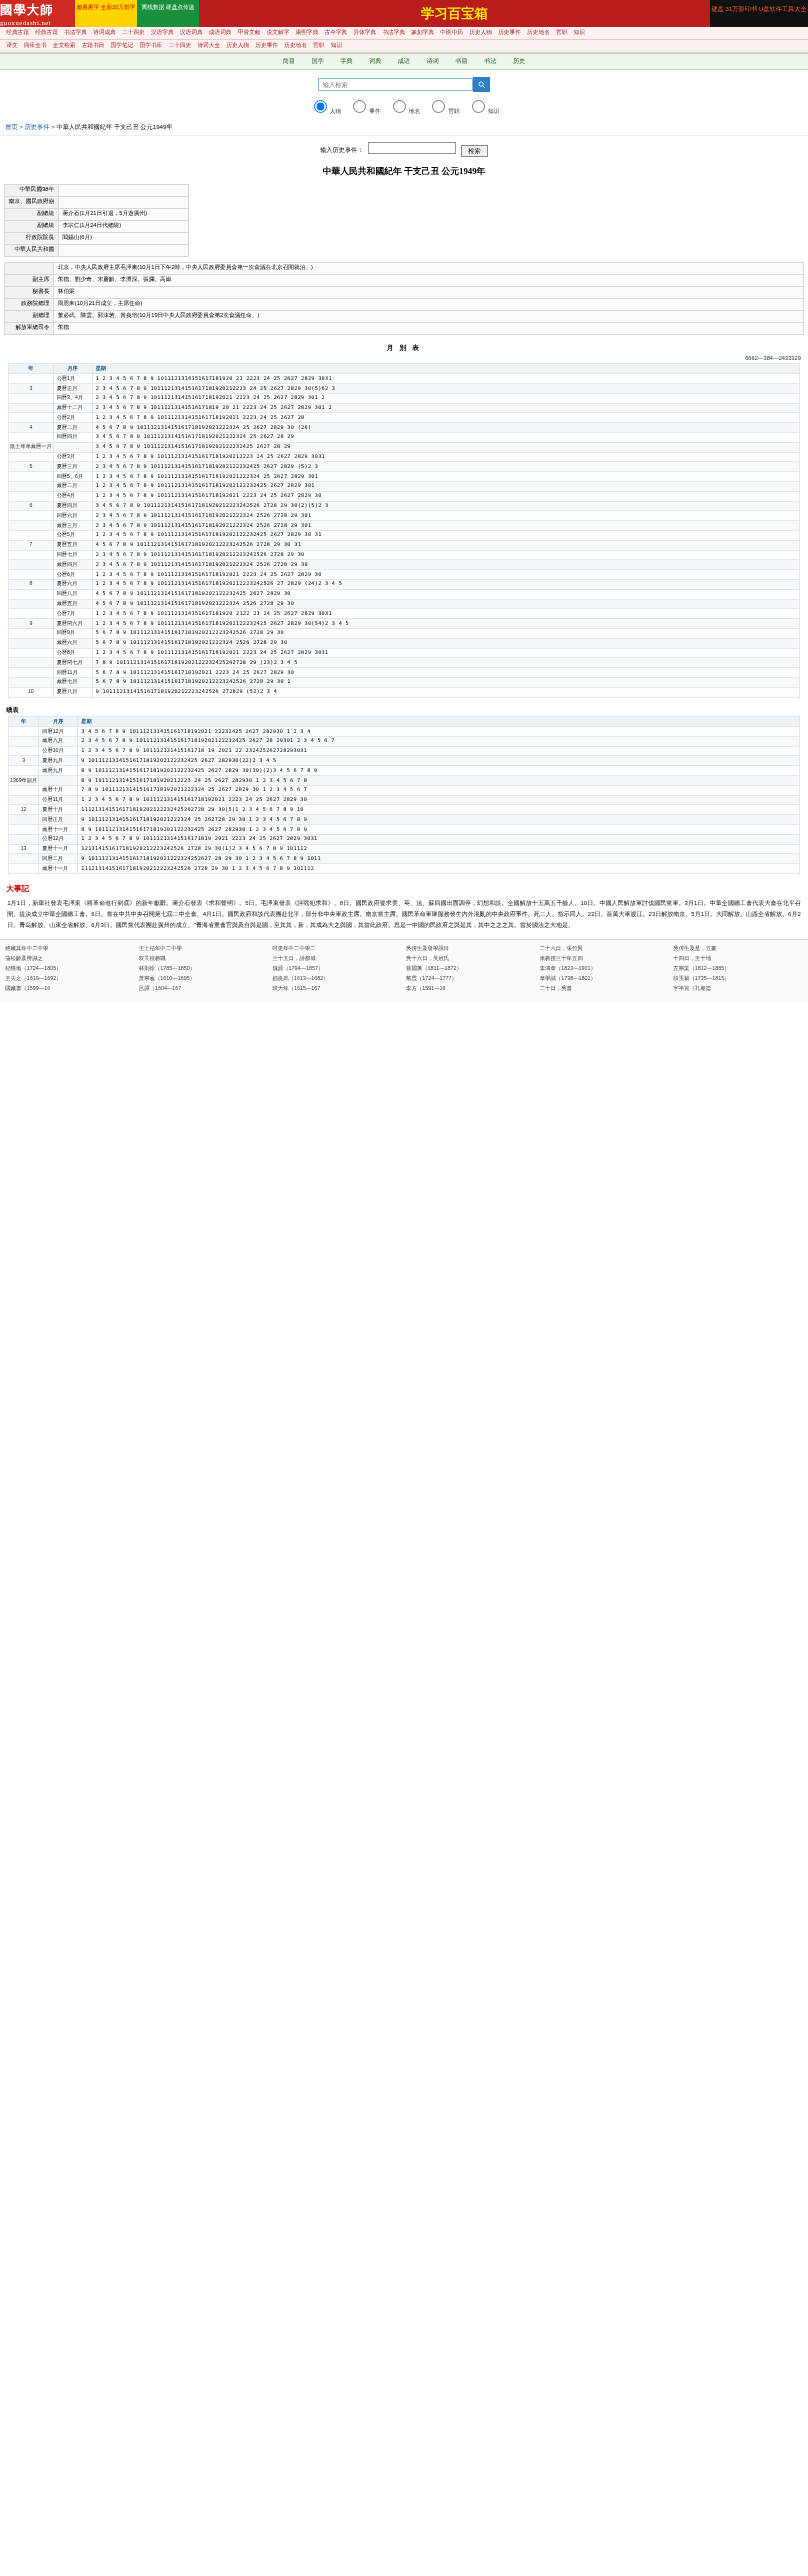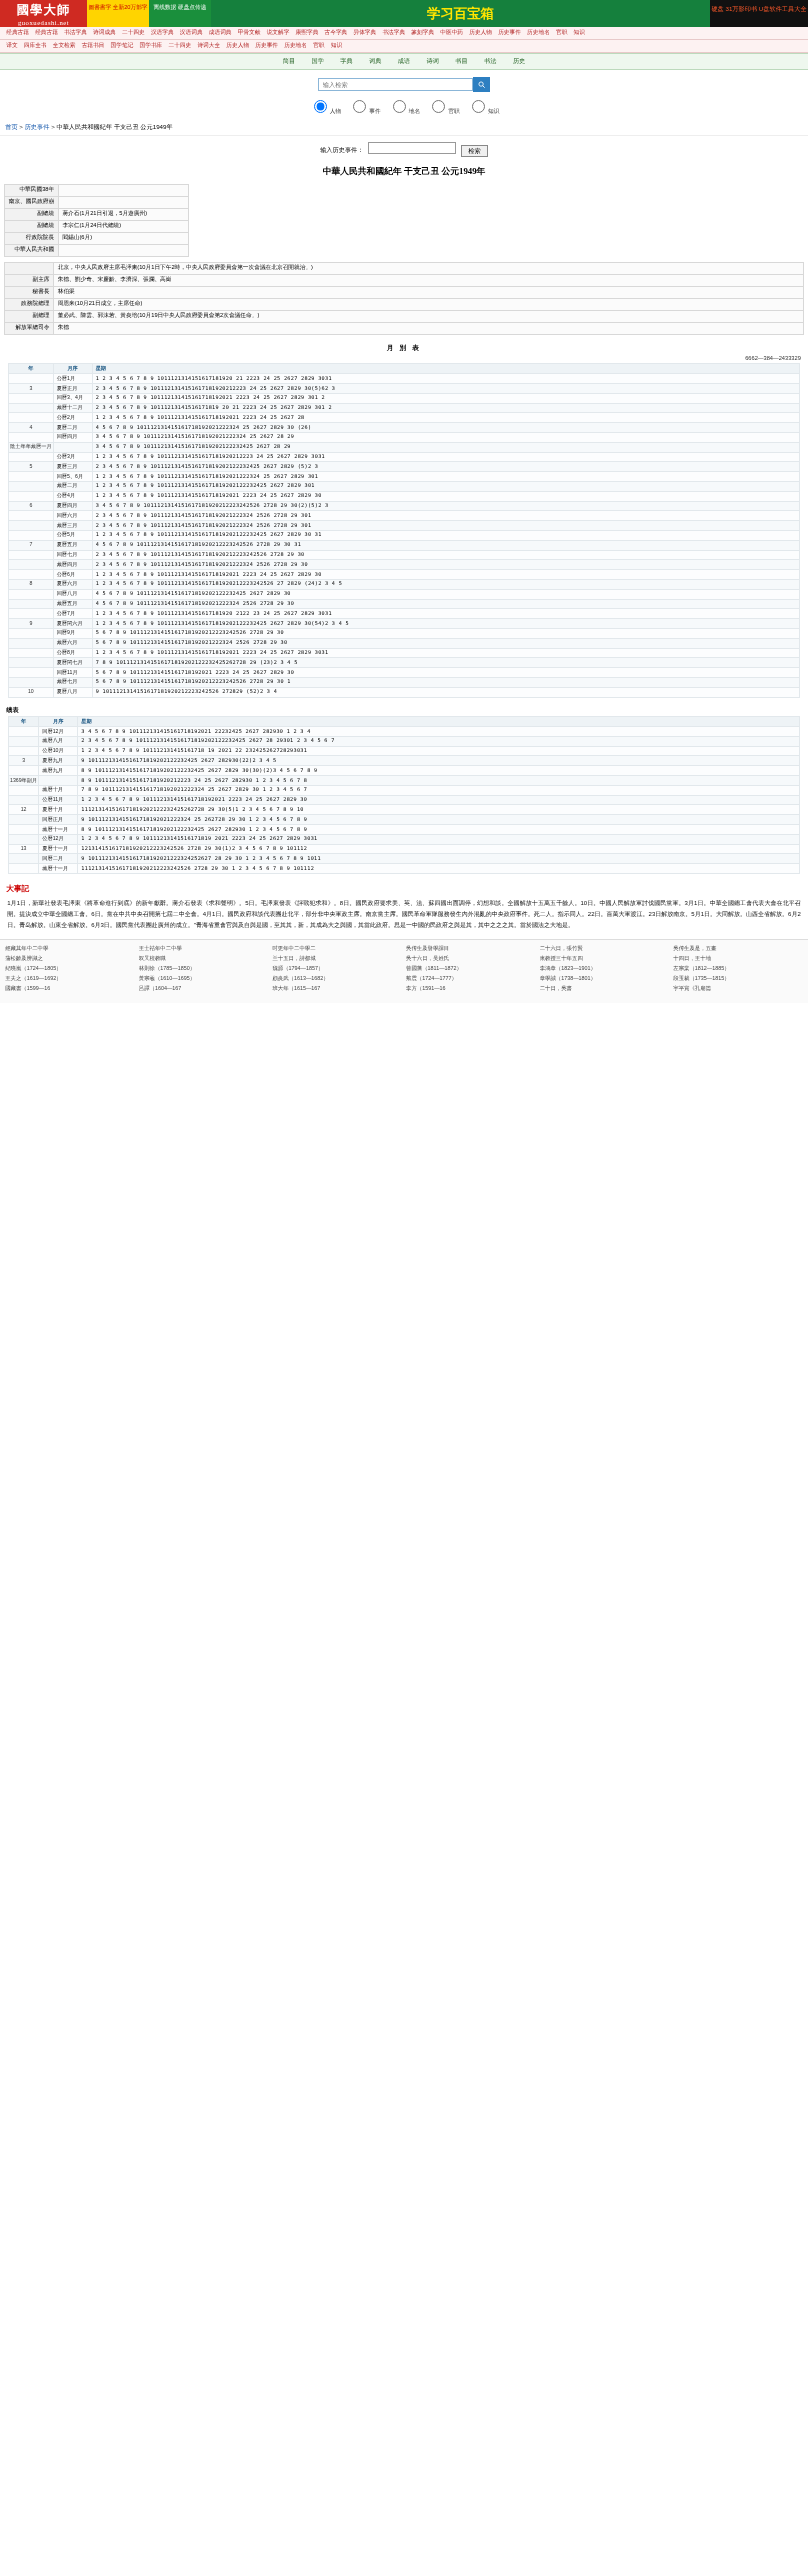--- a/index.html
+++ b/index.html
@@ -9,31 +9,31 @@
     font-family: "Liberation Sans", sans-serif;
     font-size: 6.2px;
     color: #000;
     width: 808px;
   }
   .page { width: 808px; margin: 0 auto; }
 
   
   .topbar { display: flex; align-items: stretch; height: 27px; }
   .logo {
-    width: 87px; background: #cf2a22; color: #fff;
-    display: flex; flex-direction: column; align-items: center; justify-content: center;
+    width: 75px; background: #cf2a22; color: #fff;
+    display: flex; flex-direction: column; align-items: flex-start; justify-content: center;
     font-family: "Liberation Serif", serif;
   }
   .logo .cn { font-size: 12.4px; font-weight: bold; letter-spacing: 1px; }
   .logo .en { font-size: 6.7px; letter-spacing: 0.5px; }
   .ad-a { width: 62px; background: #ffd400; color: #c00; text-align: center;
           font-size: 5.7px; line-height: 1.35; padding-top: 4.1px; }
   .ad-b { width: 62px; background: #1a8f3c; color: #fff; text-align: center;
           font-size: 5.7px; line-height: 1.35; padding-top: 4.1px; }
-  .ad-c { flex: 1; background: #15803d; color: #ffe400; text-align: center;
+  .ad-c { flex: 1; background: #b91c1c; color: #ffe400; text-align: center;
           font-size: 13.4px; font-weight: bold; line-height: 27px; font-family: "Liberation Serif", serif;}
   .ad-d { width: 98px; background: #111; color: #ff5a2b; text-align: center;
           font-size: 6.2px; line-height: 1.5; padding-top: 3.6px; }
 
   
   .navstrip {
     background: #fdf2f2; border-bottom: 0.5px solid #e8c9c9;
     display: flex; flex-wrap: wrap; align-items: center;
     padding: 1px 3.1px; font-size: 5.7px; color: #b02020;
   }

